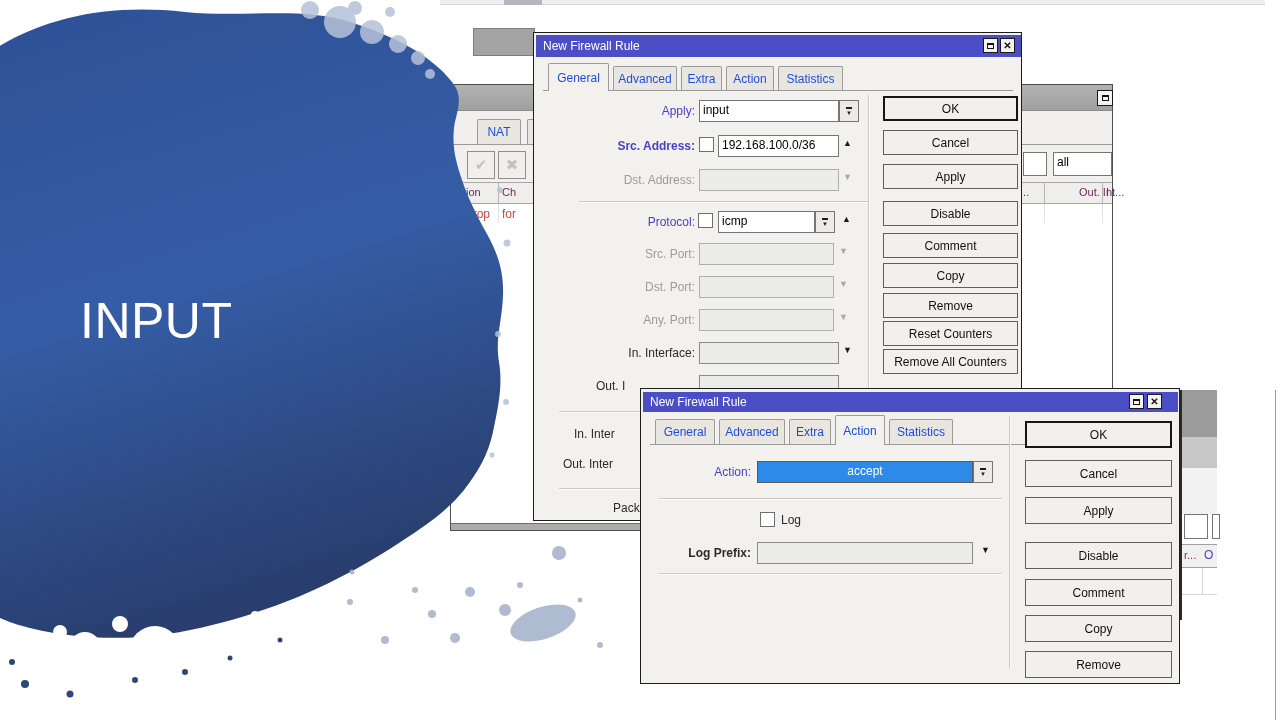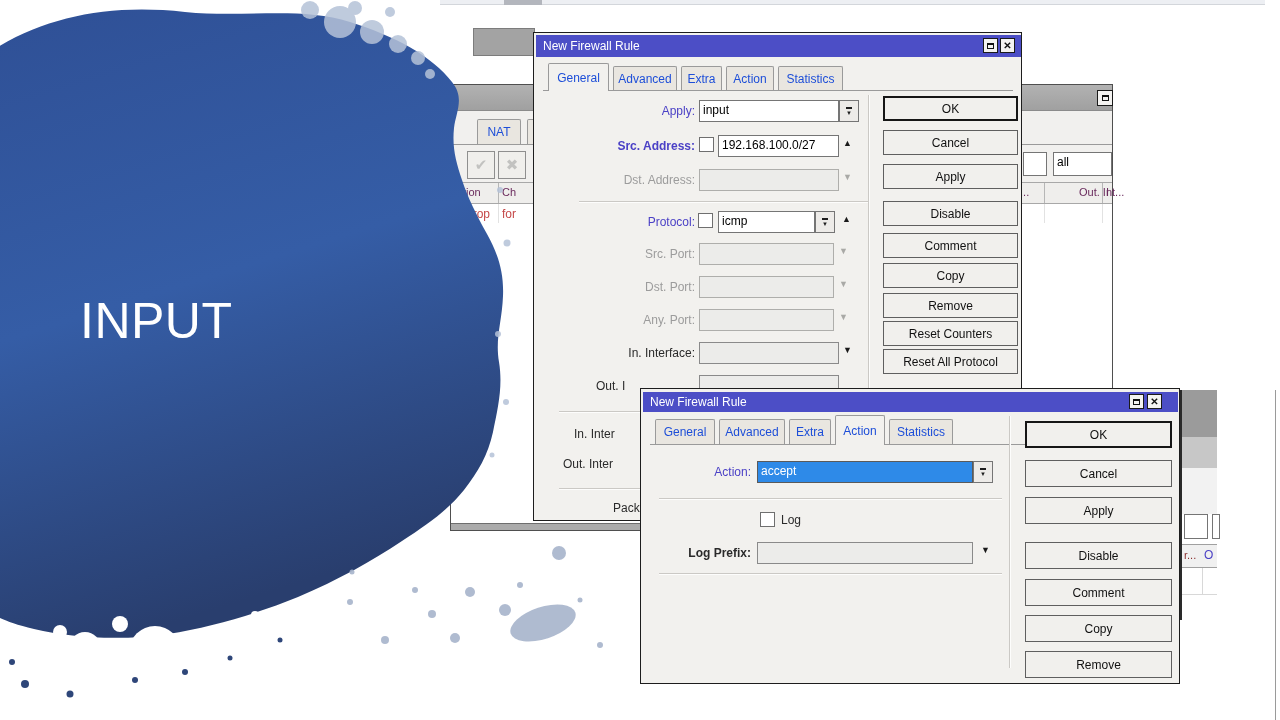--- a/index.html
+++ b/index.html
@@ -141,21 +141,21 @@
     <div class="abs inp" style="left:165px; top:67px; width:140px; height:22px;">
       <span>input</span>
     </div>
     <div class="abs combo" style="left:305px; top:67px; width:20px; height:22px;">
       <span class="g" style="font-size:6px;">▼</span>
     </div>
 
     <div class="abs lbl lblr vio" style="left:20px; top:106px; width:141px;font-weight:bold;">Src. Address:</div>
     <div class="abs cb" style="left:165px; top:104px; width:15px; height:15px;"></div>
     <div class="abs inp" style="left:184px; top:102px; width:121px; height:22px;">
-      <span>192.168.100.0/27</span>
+      <span>192.168.100.0/36</span>
     </div>
     <div class="abs arr" style="left:309px; top:106px;">▲</div>
 
     <div class="abs lbl lblr gry" style="left:20px; top:140px; width:141px;">Dst. Address:</div>
     <div class="abs inp dis" style="left:165px; top:136px; width:140px; height:22px;"></div>
     <div class="abs arr dim" style="left:309px; top:140px;">▼</div>
 
     <div class="abs sep" style="left:45px; top:168px; width:289px; height:2px;"></div>
 
     <div class="abs lbl lblr vio" style="left:20px; top:182px; width:141px;">Protocol:</div>
@@ -214,21 +214,21 @@
     <div class="abs btn" style="left:349px; top:230px; width:135px; height:25px;">
       <span>Copy</span>
     </div>
     <div class="abs btn" style="left:349px; top:260px; width:135px; height:25px;">
       <span>Remove</span>
     </div>
     <div class="abs btn" style="left:349px; top:288px; width:135px; height:25px;">
       <span>Reset Counters</span>
     </div>
     <div class="abs btn" style="left:349px; top:316px; width:135px; height:25px;">
-      <span>Reset All Protocol</span>
+      <span>Remove All Counters</span>
     </div>
   </div>
 
   <div class="abs dlg" style="left:640px; top:388px; width:540px; height:296px; z-index:5;">
     <div class="abs tbar" style="left:2px; top:3px; width:535px; height:20px;">
       <span>New Firewall Rule</span>
     </div>
     <div class="abs wbtn" style="left:488px; top:5px; width:15px; height:15px;">
       <span class="mx"></span>
     </div>
@@ -249,21 +249,21 @@
     <div class="abs tab sel" style="left:194px; top:26px; width:50px; height:30px; z-index:2;">
       <span>Action</span>
     </div>
     <div class="abs tab" style="left:248px; top:30px; width:64px; height:25px;">
       <span>Statistics</span>
     </div>
 
     <div class="abs vsep" style="left:368px; top:27px; width:2px; height:252px;"></div>
 
     <div class="abs lbl lblr vio" style="left:30px; top:76px; width:80px;">Action:</div>
-    <div class="abs inp sel" style="left:116px; top:72px; width:216px; height:22px;">
+    <div class="abs inp sel" style="left:116px; top:72px; width:216px; height:22px;text-align:center;">
       <span>accept</span>
     </div>
     <div class="abs combo" style="left:332px; top:72px; width:20px; height:22px;">
       <span class="g" style="font-size:6px;">▼</span>
     </div>
 
     <div class="abs sep" style="left:18px; top:109px; width:343px; height:2px;"></div>
 
     <div class="abs cb" style="left:119px; top:123px; width:15px; height:15px;"></div>
     <div class="abs lbl" style="left:140px; top:124px;">Log</div>

